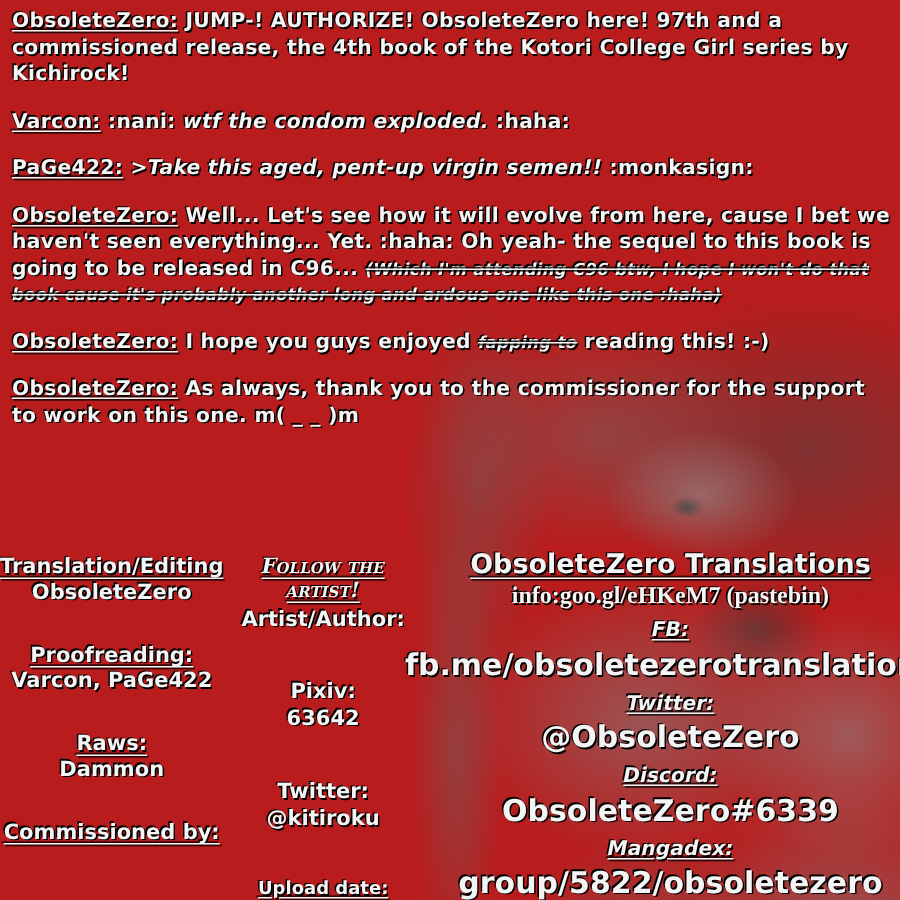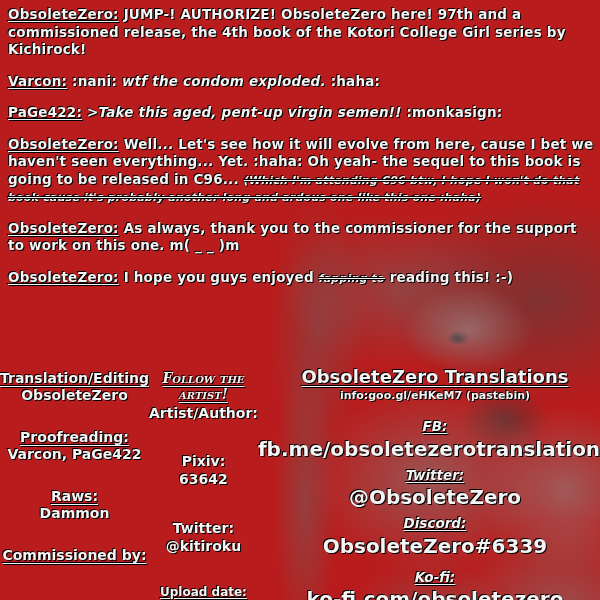--- a/index.html
+++ b/index.html
@@ -33,34 +33,34 @@
   .speaker { text-decoration:underline; text-underline-offset:2px; }
   .it { font-style:italic; }
   .bi { font-style:italic; font-weight:800; }
   .strike { font-style:italic; font-size:11px; text-decoration:line-through; }
   .credits {
     position:absolute; left:0; top:362px; width:600px; height:238px; z-index:2;
     display:flex; text-align:center;
   }
   .col { display:flex; flex-direction:column; align-items:center; }
   .col-left  { width:160px; padding-top:8px; }
-  .col-mid   { width:150px; padding-top:8px; }
+  .col-mid   { width:150px; padding-top:8px;margin-left:12px; }
   .col-right { flex:1; padding-top:4px; }
   .block { margin-bottom:11px; line-height:1.22; }
   .block-h { font-size:14px; text-decoration:underline; text-underline-offset:3px; }
   .block-v { font-size:14px; }
   .gap-lg { margin-top:14px; }
   .follow {
     font-family:"DejaVu Serif", serif; font-style:italic; font-variant:small-caps;
     font-size:14px; text-decoration:underline; text-underline-offset:3px; margin-bottom:2px;
   }
   .mid-entry { margin-bottom:16px; line-height:1.3; font-size:14px; }
   .upload-h { font-size:12px; text-decoration:underline; text-underline-offset:2px; }
   .r-title { font-size:18px; text-decoration:underline; text-underline-offset:3px; margin-bottom:2px; }
-  .r-info { font-size:11px; margin-bottom:16px; }
+  .r-info { font-size:16px; margin-bottom:5px;font-family:Liberation Serif, serif; }
   .r-pair { line-height:1.3; margin-bottom:5px; }
   .r-label { font-size:13.5px; font-style:italic; text-decoration:underline; text-underline-offset:2px; }
   .r-value { font-size:20px; font-weight:700; }
 </style>
 </head>
 <body>
 
 <div class="page">
   <div class="artwork"></div>
 
@@ -76,25 +76,25 @@
     <p class="msg">
       <span class="speaker">PaGe422:</span>
       <span class="it">&gt;Take this aged, pent-up virgin semen!!</span><span> :monkasign:</span>
     </p>
     <p class="msg">
       <span class="speaker">ObsoleteZero:</span>
       <span>Well... Let's see how it will evolve from here, cause I bet we haven't seen everything... Yet. :haha: Oh yeah- the sequel to this book is going to be released in C96... </span><span class="strike">(Which I'm attending C96 btw, I hope I won't do that book cause it's probably another long and ardous one like this one :haha)</span>
     </p>
     <p class="msg">
       <span class="speaker">ObsoleteZero:</span>
-      <span>As always, thank you to the commissioner for the support to work on this one. m( _ _ )m</span>
+      <span>I hope you guys enjoyed </span><span class="strike">fapping to</span><span> reading this! :-)</span>
     </p>
     <p class="msg">
       <span class="speaker">ObsoleteZero:</span>
-      <span>I hope you guys enjoyed </span><span class="strike">fapping to</span><span> reading this! :-)</span>
+      <span>As always, thank you to the commissioner for the support to work on this one. m( _ _ )m</span>
     </p>
   </div>
 
   <div class="credits">
 
     <div class="col col-left">
       <div class="block">
         <div class="block-h">Translation/Editing</div>
         <div class="block-v">ObsoleteZero</div>
       </div>
@@ -140,20 +140,22 @@
       </div>
       <div class="r-pair">
         <div class="r-label">Twitter:</div>
         <div class="r-value">@ObsoleteZero</div>
       </div>
       <div class="r-pair">
         <div class="r-label">Discord:</div>
         <div class="r-value">ObsoleteZero#6339</div>
       </div>
       <div class="r-pair">
+        <div class="r-label">Mangadex:</div>
+        <div class="r-value">group/5822/obsoletezero</div>
       </div>
       <div class="r-pair">
         <div class="r-label">Ko-fi:</div>
         <div class="r-value">ko-fi.com/obsoletezero</div>
       </div>
     </div>
 
   </div>
 </div>
 

